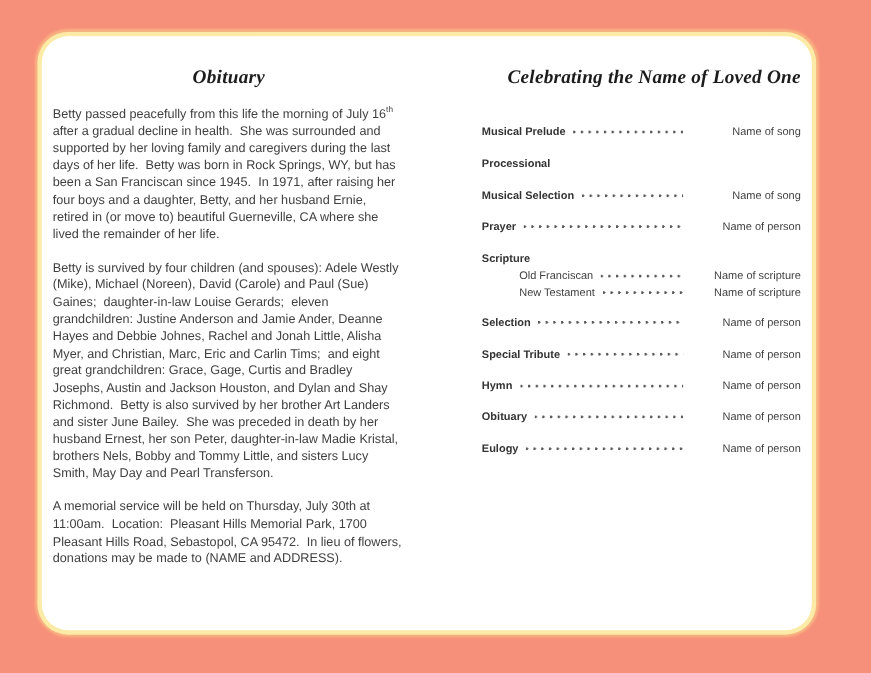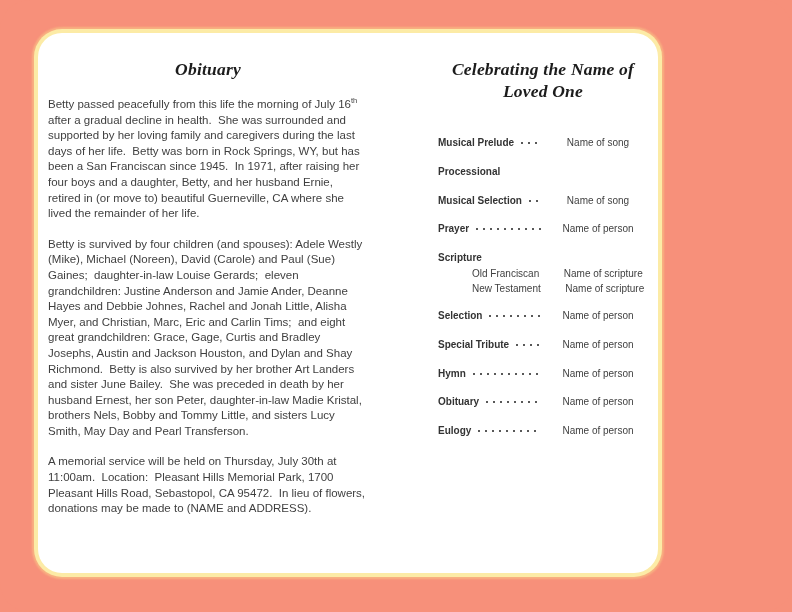--- a/index.html
+++ b/index.html
@@ -6,36 +6,36 @@
   body{
     width:792px;height:612px;overflow:hidden;
     font-family:"Liberation Sans", sans-serif;
     background:#f7907a;
     position:relative;
   }
   .frame{
     position:absolute;inset:0;background:#f7907a;border-radius:30px;
   }
   .sheet{
-    position:absolute;left:38px;top:33px;width:620px;height:540px;
+    position:absolute;left:38px;top:33px;width:700px;height:540px;
     background:#ffffff;border-radius:24px;
     box-shadow:0 0 0 4px #fceba6, 0 0 2px 6px rgba(250,220,140,.45);
     box-sizing:border-box;
     display:flex;
     padding:25px 10px 0 10px;
   }
   .col-left{width:320px;margin-right:70px;}
   .col-right{flex:1;min-width:0;}
   h1.page-title{
     font-family:"Liberation Serif", serif;
     font-style:italic;font-weight:bold;
     font-size:17.5px;line-height:22px;color:#1c1c1c;
     text-align:center;margin:0 0 17px 0;letter-spacing:.2px;
   }
-  .col-right h1.page-title{margin-bottom:32px;}
+  .col-right h1.page-title{margin-bottom:32px;text-align:right;}
   .obit-body p{
     margin:0 0 15px 0;
     font-size:11.5px;line-height:15.6px;color:#3f3f3f;
     white-space:pre-wrap;
   }
   .obit-body sup{font-size:7.5px;line-height:0;}
   .srow{
     display:flex;align-items:baseline;
     font-size:10px;line-height:18px;color:#3f3f3f;
     margin-bottom:10.8px;
@@ -45,21 +45,21 @@
   .srow.sub-last{margin-bottom:10.8px;}
   .slabel{font-weight:bold;color:#333;white-space:pre;}
   .srow.sub .slabel{font-weight:normal;color:#3f3f3f;}
   .ssuffix{font-weight:normal;white-space:pre;}
   .leader{
     flex:1;height:4px;margin:0 7px;
     transform:translateY(-1px);
     background-image:radial-gradient(circle at 1.1px 2px, #585858 1.05px, transparent 1.35px);
     background-size:7px 4px;background-repeat:repeat-x;background-position:left bottom;
   }
-  .svalue{width:100px;flex:0 0 100px;text-align:center;color:#3f3f3f;}
+  .svalue{width:100px;flex:0 0 100px;text-align:right;color:#3f3f3f;}
 </style>
 </head>
 <body>
 
 <div class="frame">
   <div class="sheet">
 
     <div class="col-left">
       <h1 class="page-title">Obituary</h1>
       <div class="obit-body">

